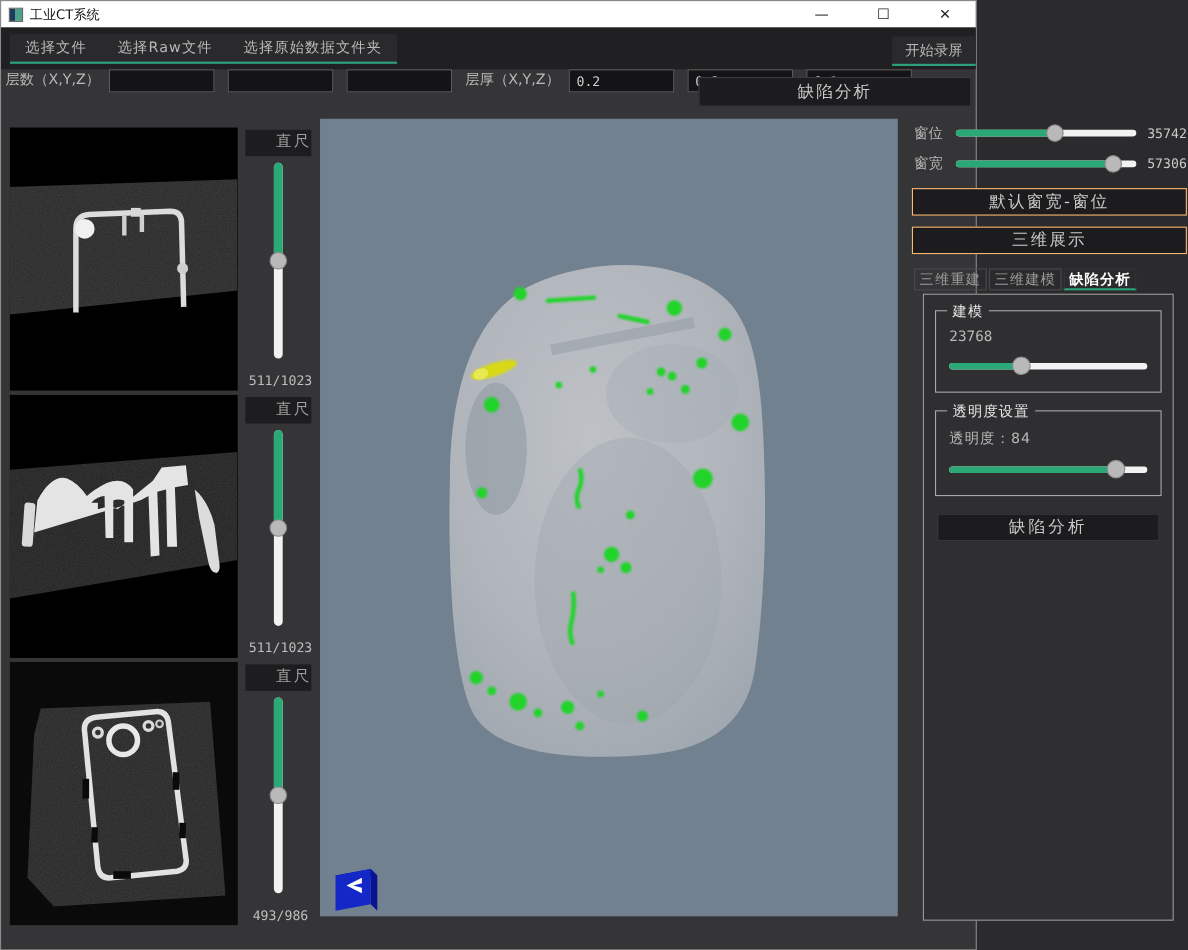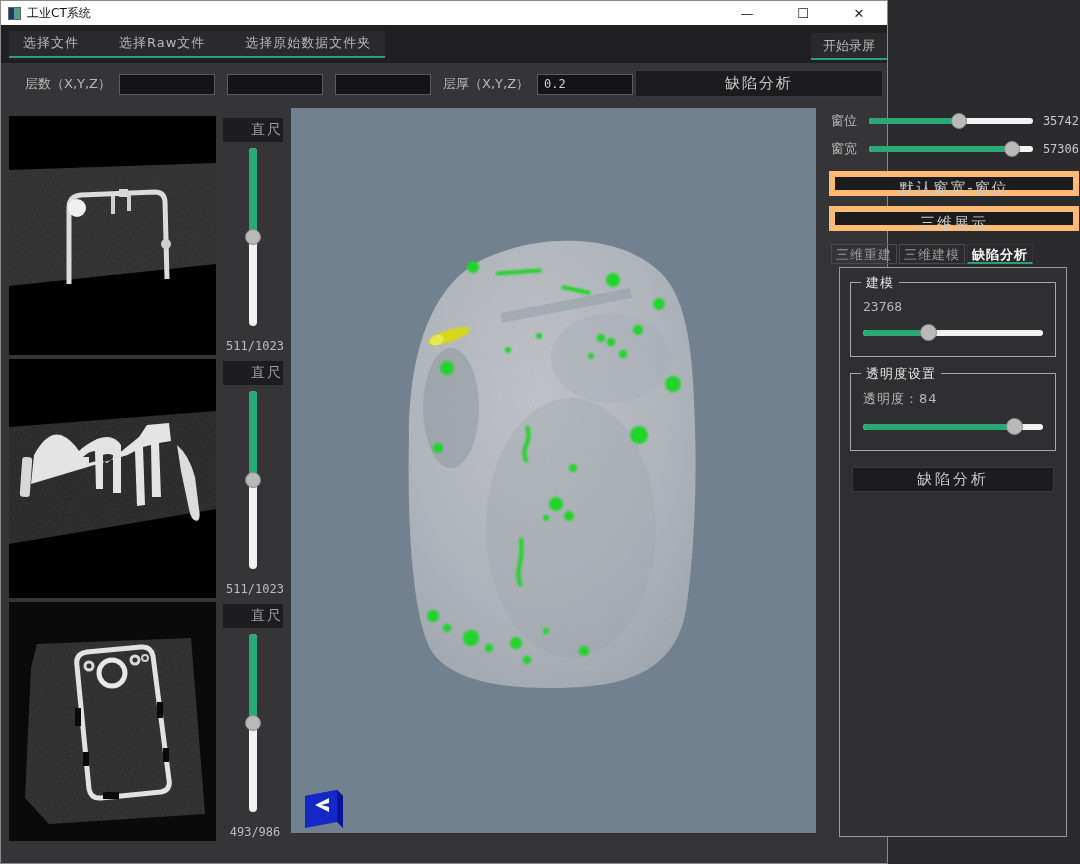--- a/index.html
+++ b/index.html
@@ -10,26 +10,26 @@
 
   
   .titlebar { height:24px; background:#ffffff; display:flex; align-items:center; position:relative; }
   .app-icon { width:13px; height:13px; margin:0 6px 0 7px; background:linear-gradient(90deg,#1d3a5f 0 45%,#4da08a 45% 100%); border:1px solid #666; }
   .title-text { font-size:12px; color:#111; }
   .win-controls { position:absolute; right:0; top:0; height:24px; display:flex; }
   .win-btn { width:56px; height:24px; display:flex; align-items:center; justify-content:center; font-size:13px; color:#222; cursor:default; }
 
   
   .toolbar { height:38px; background:#202022; display:flex; align-items:center; justify-content:space-between; padding:0 0 0 8px; position:relative; }
-  .tool-group { display:flex; background:#2a2a2c; border-bottom:2px solid #2aa178; height:27px;gap:12px; }
+  .tool-group { display:flex; background:#2a2a2c; border-bottom:2px solid #2aa178; height:27px; }
   .tool-btn { padding:0 14px; color:#b9b9b9; font-size:13px; display:flex; align-items:center; letter-spacing:1px; }
   .record-btn { height:27px; background:#2a2a2c; border-bottom:2px solid #2aa178; color:#b9b9b9; font-size:13px; display:flex; align-items:center; padding:0 12px; margin-top:8px; align-self:flex-start; }
 
   
-  .param-row { height:42px; display:flex; align-items:center; padding-left:24px; position:relative; }
+  .param-row { height:42px; display:flex; padding-left:4px; position:relative; }
   .param-label { color:#b9b9b9; font-size:13px; margin-right:8px; white-space:nowrap; }
   .param-input { width:96px; height:21px; background:#141416; border:1px solid #5c5c5e; color:#cfcfcf; font-size:12px; padding:0 6px; margin-right:12px; font-family:"DejaVu Sans Mono","Liberation Mono",monospace; }
   .load-btn { position:absolute; right:4px; top:7px; width:248px; height:27px; background:#1c1c1e; border:1px solid #3a3a3c; color:#c9c9c9; font-size:15px; text-align:center; line-height:25px; letter-spacing:2px; }
 
   
   .main { position:absolute; left:0; top:104px; right:0; bottom:0; }
 
   .slice-panel { position:absolute; left:8px; width:207px; height:239px; background:#000; overflow:hidden; }
   .slice-panel svg { display:block; }
 
@@ -47,21 +47,21 @@
   
   .right-panel { position:absolute; left:822px; top:0; width:258px; height:760px; }
   .slider-row { display:flex; align-items:center; height:24px; margin:4px 0 0 8px; }
   .slider-row .lbl { color:#b9b9b9; font-size:13px; width:32px; }
   .hslider { position:relative; flex:1; height:16px; margin:0 6px; }
   .htrack { position:absolute; left:0; right:0; top:5px; height:6px; background:#f2f2f2; border-radius:3px; }
   .hfill { position:absolute; left:0; top:5px; height:6px; width:calc(var(--p)*1%); background:#2aa876; border-radius:3px; }
   .hhandle { position:absolute; top:0; left:calc(var(--p)*1% - 8px); width:16px; height:16px; border-radius:50%; background:#b9b9b9; border:1px solid #8a8a8a; }
   .slider-row .val { color:#c9c9c9; font-size:12px; width:42px; text-align:right; padding-right:2px; font-family:"DejaVu Sans Mono","Liberation Mono",monospace; }
 
-  .panel-btn { margin:10px 2px 0 6px; height:25px; background:#1c1c1e; border:6px solid #fdba74; color:#c9c9c9; font-size:15px; text-align:center; line-height:23px; letter-spacing:2px; }
+  .panel-btn { margin:10px 2px 0 6px; height:25px; background:#1c1c1e; border:1px solid #fdba74; color:#c9c9c9; font-size:15px; text-align:center; line-height:23px; letter-spacing:2px; }
 
   .tab-row { display:flex; margin:13px 0 0 8px; }
   .tab { height:20px; padding:0 4px; font-size:13px; color:#9a9a9a; border:1px solid #4a4a4c; margin-right:2px; line-height:19px; letter-spacing:1px; }
   .tab.active { color:#ffffff; font-weight:bold; border-color:#353537; border-bottom:2px solid #2aa178; }
 
   .tab-content { margin:3px 0 0 16px; width:228px; height:570px; border:1px solid #9a9a9a; background:#2f2f31; padding:14px 10px 0 10px; }
   .groupbox { border:1px solid #a8a8a8; position:relative; padding:16px 12px 14px 12px; margin-bottom:16px; }
   .groupbox .gtitle { position:absolute; top:-9px; left:10px; background:#2f2f31; padding:0 5px; color:#e6e6e6; font-size:13px; letter-spacing:1px; }
   .gvalue { color:#b9b9b9; font-size:13px; margin-bottom:10px; font-family:"DejaVu Sans Mono","Liberation Mono",monospace; }
   .glabel { color:#b9b9b9; font-size:13px; margin-bottom:10px; letter-spacing:1px; }

